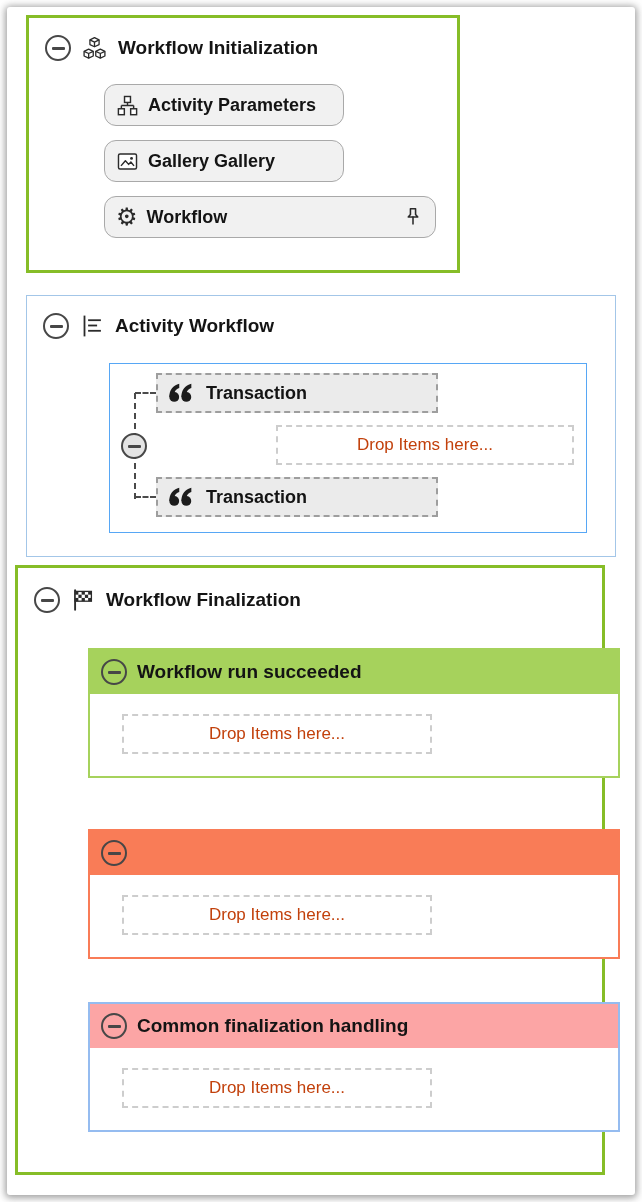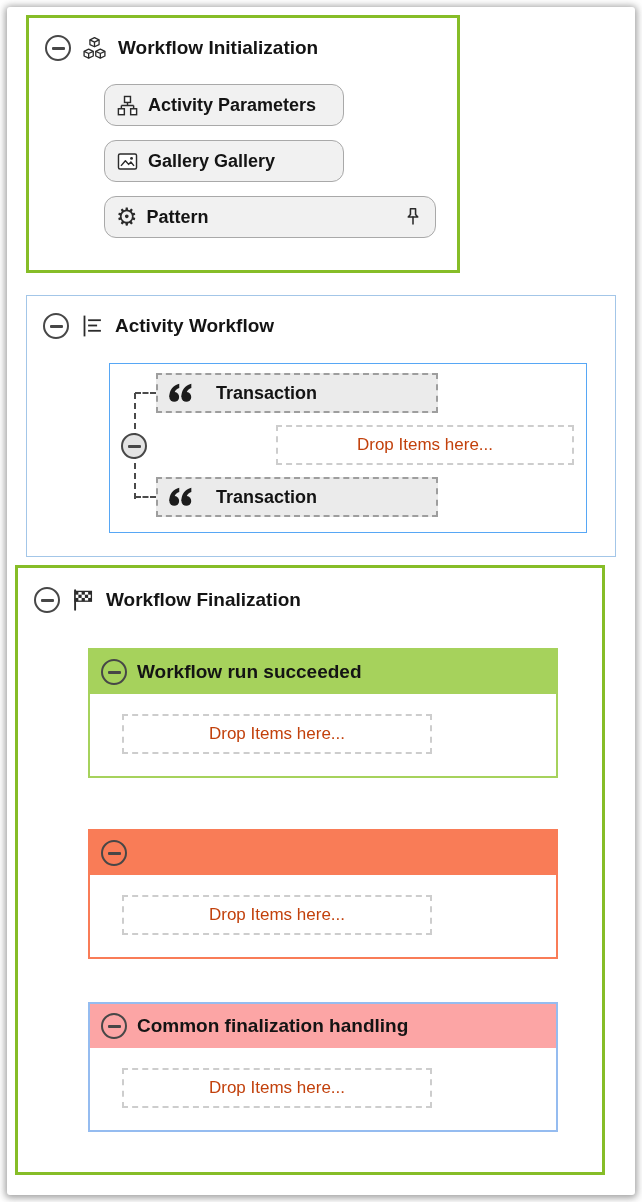--- a/index.html
+++ b/index.html
@@ -44,38 +44,38 @@
     cursor:pointer; text-align:left;
   }
   .btn1 { top:66px; } .btn2 { top:122px; } .btn3 { top:178px; width:332px; }
   .pin  { margin-left:auto; cursor:pointer; }
 
   .canvas { position:absolute; left:82px; top:67px; width:478px; height:170px; box-sizing:border-box; border:1px solid #57A7F5; background:#ffffff; }
 
   .transaction {
     position:absolute; left:46px; width:282px; height:40px; box-sizing:border-box;
     background:#EBEBEB; border:2px dashed #9E9E9E;
-    display:flex; align-items:center; gap:23px; padding:0 10px;
+    display:flex; align-items:center; gap:13px; padding:0 10px;
     font-size:18px; font-weight:700; color:#141414; cursor:pointer;
   }
   .t1 { top:9px; } .t2 { top:113px; }
 
   .dropzone {
     box-sizing:border-box; border:2px dashed #CDCDCD; background:#ffffff;
     display:flex; align-items:center; justify-content:center;
     color:#c2410c; font-size:17px; font-weight:400;
   }
   .dz-activity { position:absolute; left:166px; top:61px; width:298px; height:40px; }
 
   .conn-v { position:absolute; left:24px; top:29px; height:106px; width:0; border-left:2px dashed #4a4a4a; }
   .conn-h { position:absolute; left:25px; width:21px; height:0; border-top:2px dashed #4a4a4a; }
   .h1 { top:28px; } .h2 { top:132px; }
   .conn-circle { position:absolute; left:11px; top:69px; }
 
-  .fin-section { position:absolute; left:70px; width:470px; height:130px; box-sizing:border-box; border:2px solid; background:#ffffff; cursor:pointer; }
+  .fin-section { position:absolute; left:70px; width:532px; height:130px; box-sizing:border-box; border:2px solid; background:#ffffff; cursor:pointer; }
   .s-green  { top:80px;  border-color:#A6D25C; }
   .s-orange { top:261px; border-color:#F97C57; }
   .s-blue   { top:434px; border-color:#95BCF0; }
   .fin-hdr { height:44px; display:flex; align-items:center; gap:10px; padding:0 11px; box-sizing:border-box; }
   .s-green  .fin-hdr { background:#A6D25C; }
   .s-orange .fin-hdr { background:#F97C57; }
   .s-blue   .fin-hdr { background:#fca5a5; }
   .fin-title { font-size:19px; font-weight:700; color:#141414; white-space:nowrap; }
   .fin-body { position:relative; height:82px; }
   .dz-fin { position:absolute; left:32px; top:20px; width:310px; height:40px; }
@@ -125,21 +125,21 @@
           <rect x="2.6" y="4.2" width="18.8" height="15.6" rx="1.6" fill="#ffffff" stroke="#2b2b2b" stroke-width="1.5"></rect>
           <path d="M5.2 16.6l4.6-5.4 3.4 3.8 2.3-2.4 3.3 4" fill="none" stroke="#2b2b2b" stroke-width="1.5" stroke-linejoin="round"></path>
           <circle cx="16.2" cy="8.8" r="1.5" fill="#2b2b2b"></circle>
         </svg>
       </span>
       <span class="btn-label">Gallery Gallery</span>
     </button>
 
     <button class="btn btn3">
       <span class="icon gear">⚙</span>
-      <span class="btn-label">Pattern</span>
+      <span class="btn-label">Workflow</span>
       <span class="icon pin">
         <svg viewBox="0 0 24 24" width="22" height="22" fill="none" stroke="#2b2b2b" stroke-width="1.7" stroke-linejoin="round">
           <path d="M9.2 3h5.6v6.2l2.4 2.8H6.8l2.4-2.8z"></path>
           <path d="M12 12v7.5" stroke-linecap="round"></path>
         </svg>
       </span>
     </button>
   </section>
 
   <section class="group activity">

